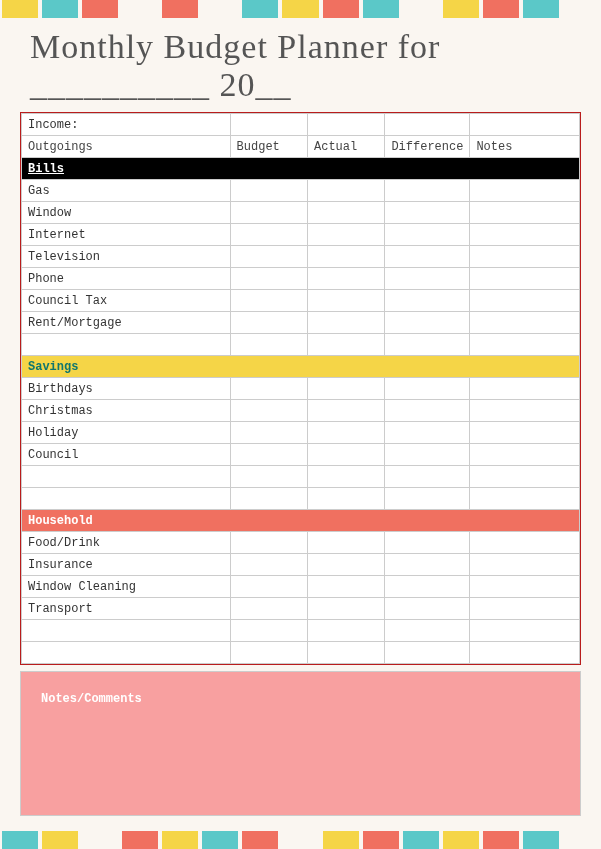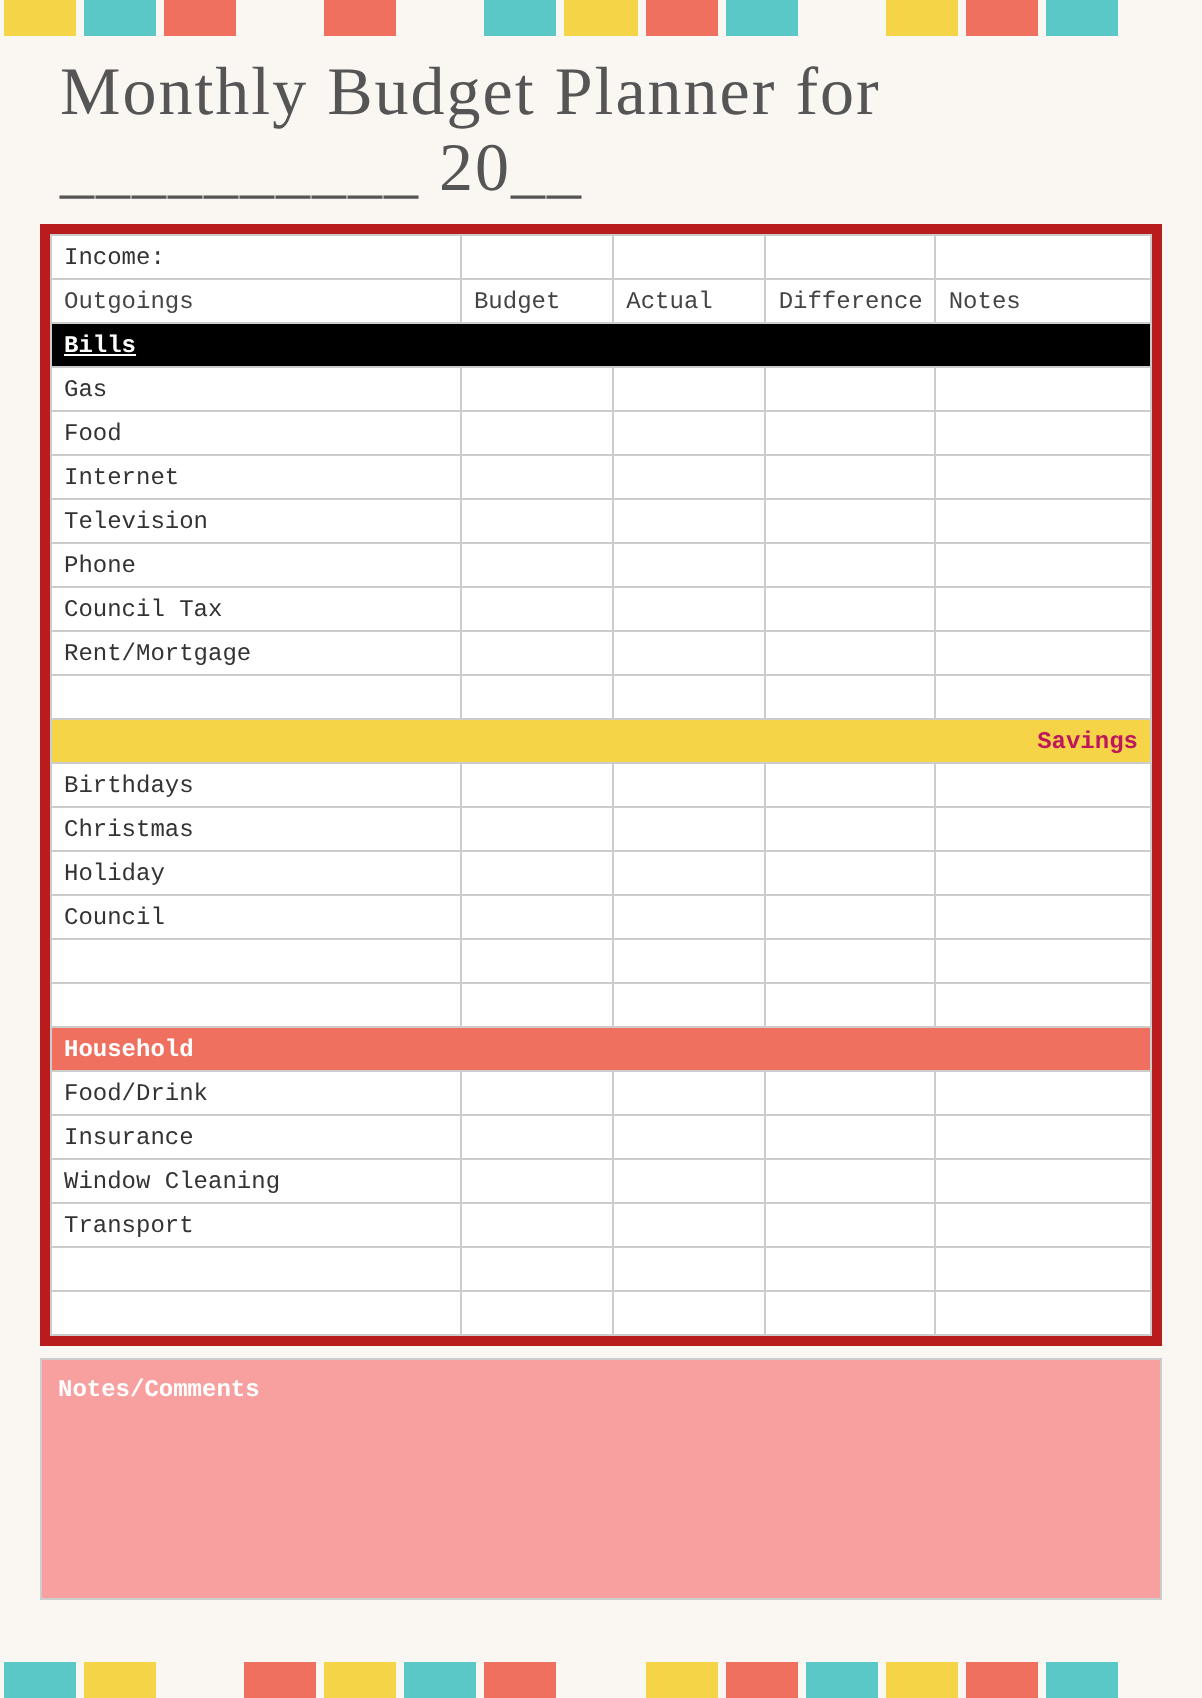--- a/index.html
+++ b/index.html
@@ -50,21 +50,21 @@
     .title {
       font-family: 'Brush Script MT', cursive;
       font-size: 34px;
       color: #555;
       padding: 10px 30px 8px 30px;
       letter-spacing: 1px;
     }
 
     .main-table-wrapper {
       margin: 0 20px;
-      border: 5px solid #b91c1c;
+      border: 1px solid #b91c1c;
       background: #fff;
     }
 
     table {
       width: 100%;
       border-collapse: collapse;
       font-size: 12px;
       color: #333;
     }
 
@@ -96,24 +96,23 @@
     .section-bills td {
       background: #000000;
       color: #fff;
       font-size: 12px;
       font-weight: bold;
       text-decoration: underline;
     }
 
     .section-savings td {
       background: #f5d547;
-      color: #be185d;
+      color: #0f766e;
       font-size: 12px;
       font-weight: bold;
-      text-align: right;
     }
 
     .section-household td {
       background: #f07060;
       color: #fff;
       font-size: 12px;
       font-weight: bold;
     }
 
     .row-data td {
@@ -123,21 +122,21 @@
 
     .row-blank td {
       background: #fff;
       height: 22px;
     }
 
     .notes-section {
       margin: 6px 20px 0 20px;
       background: #f8a0a0;
       border: 1px solid #ccc;
-      padding: 8px;
+      padding: 20px;
       min-height: 110px;
     }
 
     .notes-label {
       font-size: 12px;
       color: #fff;
       font-weight: bold;
       margin-bottom: 4px;
     }
 
@@ -195,21 +194,21 @@
         <td colspan="5">Bills</td>
       </tr>
       <tr class="row-data">
         <td>Gas</td>
         <td></td>
         <td></td>
         <td></td>
         <td></td>
       </tr>
       <tr class="row-data">
-        <td>Food</td>
+        <td>Window</td>
         <td></td>
             <td></td>
             <td></td>
             <td></td>
       </tr>
       <tr class="row-data">
         <td>Internet</td>
         <td></td>
             <td></td>
             <td></td>

